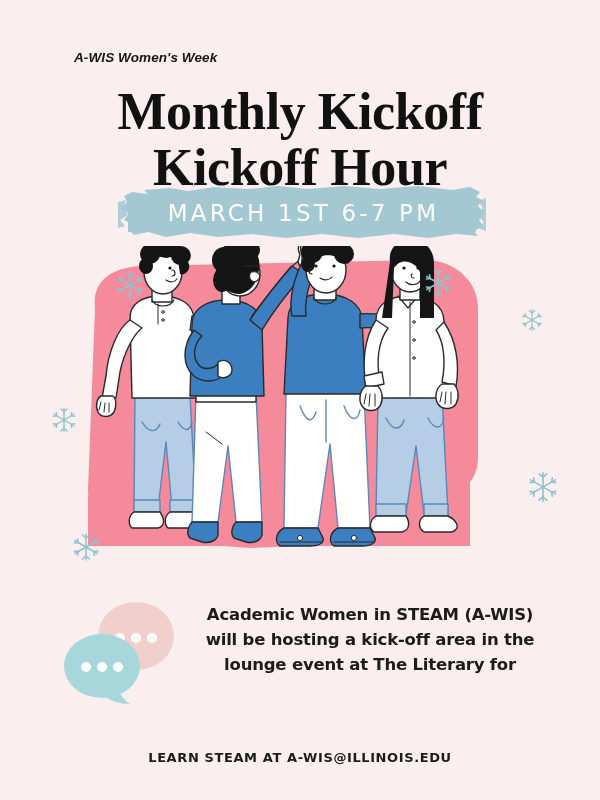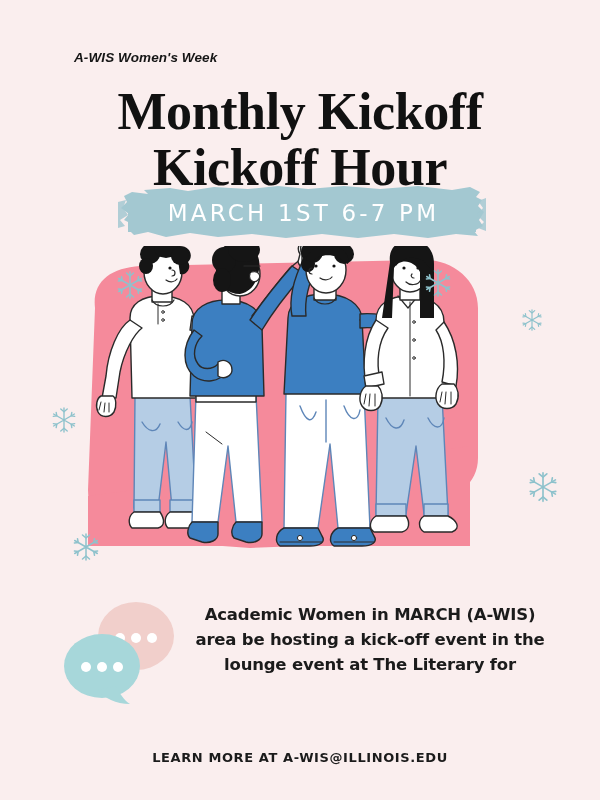--- a/index.html
+++ b/index.html
@@ -385,20 +385,20 @@
         <ellipse cx="44" cy="72" rx="38" ry="32" fill="#A7D7DA"></ellipse>
         <path d="M58,92 C62,100 66,106 72,110 C58,110 46,104 40,96 Z" fill="#A7D7DA"></path>
         <circle cx="28" cy="73" r="5" fill="#FFFFFF"></circle>
         <circle cx="44" cy="73" r="5" fill="#FFFFFF"></circle>
         <circle cx="60" cy="73" r="5" fill="#FFFFFF"></circle>
       </g>
     </svg>
   </div>
 
   <div class="body-copy">
-    <div class="body-line">Academic Women in MARCH (A-WIS)</div>
-    <div class="body-line">area be hosting a kick-off event in the</div>
+    <div class="body-line">Academic Women in STEAM (A-WIS)</div>
+    <div class="body-line">will be hosting a kick-off area in the</div>
     <div class="body-line">lounge event at The Literary for</div>
   </div>
 
-  <div class="footer">LEARN MORE AT A-WIS@ILLINOIS.EDU</div>
+  <div class="footer">LEARN STEAM AT A-WIS@ILLINOIS.EDU</div>
 
 </div>
 
 </body></html>

